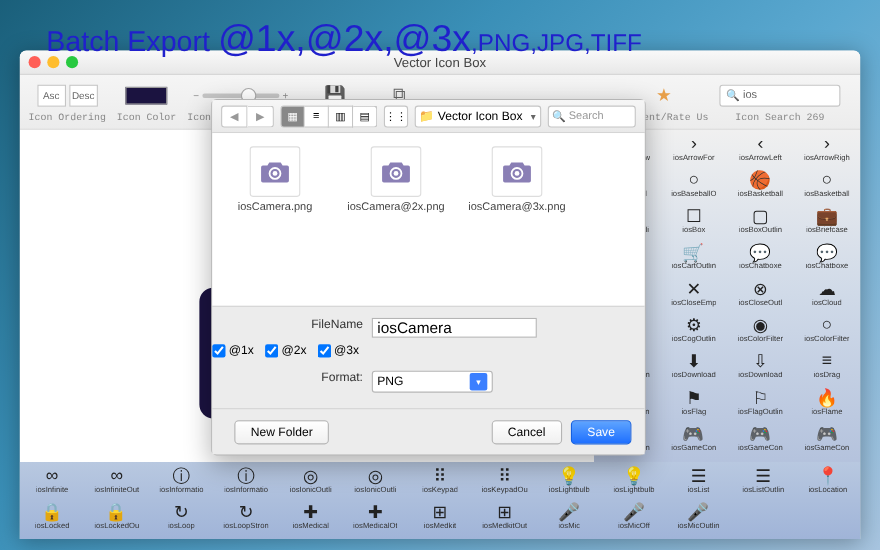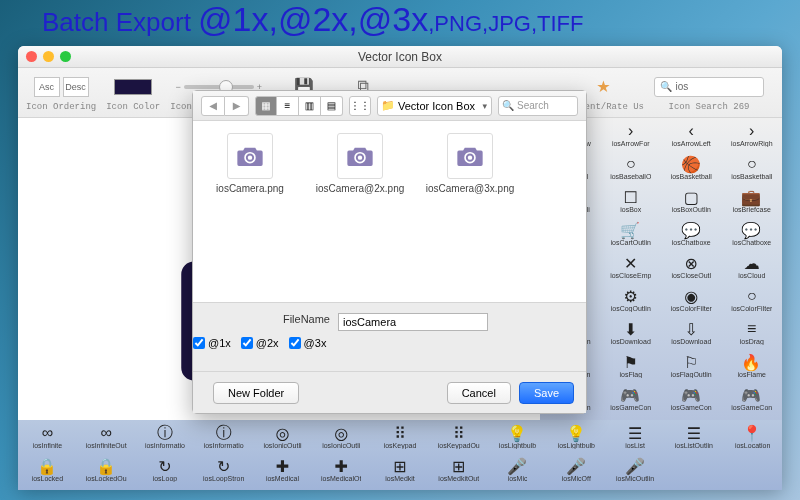--- a/index.html
+++ b/index.html
@@ -1,17 +1,17 @@
 <!DOCTYPE html>
 <html><head>
 <meta charset="utf-8">
 <style>
 * { margin: 0; padding: 0; box-sizing: border-box; font-family: -apple-system, "Helvetica Neue", Arial, sans-serif; }
 body { width: 800px; height: 500px; overflow: hidden; position: relative; background: linear-gradient(135deg, #1a5f7a 0%, #3a8fb7 35%, #5ba8d0 60%, #a8c5e0 100%); }
-.banner { position: absolute; top: 0; left: 42px; font-size: 26px; font-family: Georgia, serif; color: #2020cc; z-index: 100; }
+.banner { position: absolute; top: 16px; left: 42px; font-size: 26px; font-family: Georgia, serif; color: #2020cc; z-index: 100; }
 .banner .big { font-size: 34px; font-weight: 400; }
 .banner .med { font-size: 22px; }
 
 .app-window { position: absolute; top: 46px; left: 18px; width: 764px; height: 444px; background: #f5f5f5; border-radius: 6px 6px 0 0; box-shadow: 0 3px 20px rgba(0,0,0,0.3); overflow: hidden; }
 .titlebar { height: 22px; background: linear-gradient(#f9f9f9,#e8e8e8); border-bottom: 1px solid #d0d0d0; display: flex; align-items: center; position: relative; }
 .traffic { display: flex; gap: 6px; margin-left: 8px; }
 .tl { width: 11px; height: 11px; border-radius: 50%; }
 .tl.r { background: #ff5f57; } .tl.y { background: #ffbd2e; } .tl.g { background: #28c940; }
 .wtitle { position: absolute; left: 0; right: 0; text-align: center; font-size: 12px; color: #444; }
 
@@ -60,21 +60,21 @@
 
 .file-area { flex:1; background:#fff; padding: 12px; display:flex; gap: 20px; align-items:flex-start; }
 .file-item { display:flex; flex-direction:column; align-items:center; width: 90px; }
 .file-thumb { width: 46px; height: 46px; background:#fff; border:1px solid #ddd; border-radius:3px; display:flex; align-items:center; justify-content:center; margin-bottom:4px; }
 .file-thumb svg { width:28px; height:22px; }
 .file-name { font-size: 10px; color:#444; text-align:center; word-break:break-all; }
 
 .form-area { background:#ececec; border-top:1px solid #d5d5d5; padding: 10px 0; }
 .form-row { display:flex; align-items:flex-start; height:24px; font-size:11px; }
 .form-label { width: 145px; text-align:right; padding-right:8px; color:#333; }
-.text-input { width: 150px; height:18px; background:#fff; border:1px solid #b5b5b5; font-size:11px; padding:0 4px; }
+.text-input { width: 150px; height:18px; background:#fff; border:1px solid #b5b5b5; font-size:14px; padding:0 4px; }
 .chk { display:flex; align-items:center; gap:3px; margin-right:10px; font-size:11px; }
 .chk input { width:12px; height:12px; }
 .format-sel { width:110px; height:20px; background:#fff; border:1px solid #b5b5b5; border-radius:3px; font-size:11px; padding:0 4px; display:flex; align-items:center; justify-content:space-between; }
 .format-sel .arrow { width:16px; height:16px; background:#3b7fff; border-radius:2px; color:#fff; font-size:8px; display:flex; align-items:center; justify-content:center; }
 
 .sheet-footer { height:42px; border-top:1px solid #d5d5d5; background:#ececec; display:flex; align-items:center; padding:0 12px; }
 .btn { height: 22px; padding: 10px 14px; background:linear-gradient(#fff,#f0f0f0); border:1px solid #b5b5b5; border-radius:4px; font-size:11px; display:flex; align-items:center; cursor:pointer; }
 .btn.primary { background:linear-gradient(#5ea4ff,#1e6fff); color:#fff; border-color:#1560e0; }
 .sheet-footer .spacer { flex:1; }
 .sheet-footer .btn { margin-left: 8px; }
@@ -499,20 +499,27 @@
         </label>
       <label class="chk">
           <input type="checkbox" checked="" style="">
           <span>@2x</span>
         </label>
       <label class="chk">
           <input type="checkbox" checked="" style="">
           <span>@3x</span>
         </label>
     </div>
+    <div class="form-row">
+      <div class="form-label">Format:</div>
+      <div class="format-sel">
+          <span>PNG</span>
+          <span class="arrow">▾</span>
+        </div>
+    </div>
   </div>
 
   <div class="sheet-footer">
     <div class="btn">New Folder</div>
     <div class="spacer"></div>
     <div class="btn">Cancel</div>
     <div class="btn primary">Save</div>
   </div>
 </div>
 

